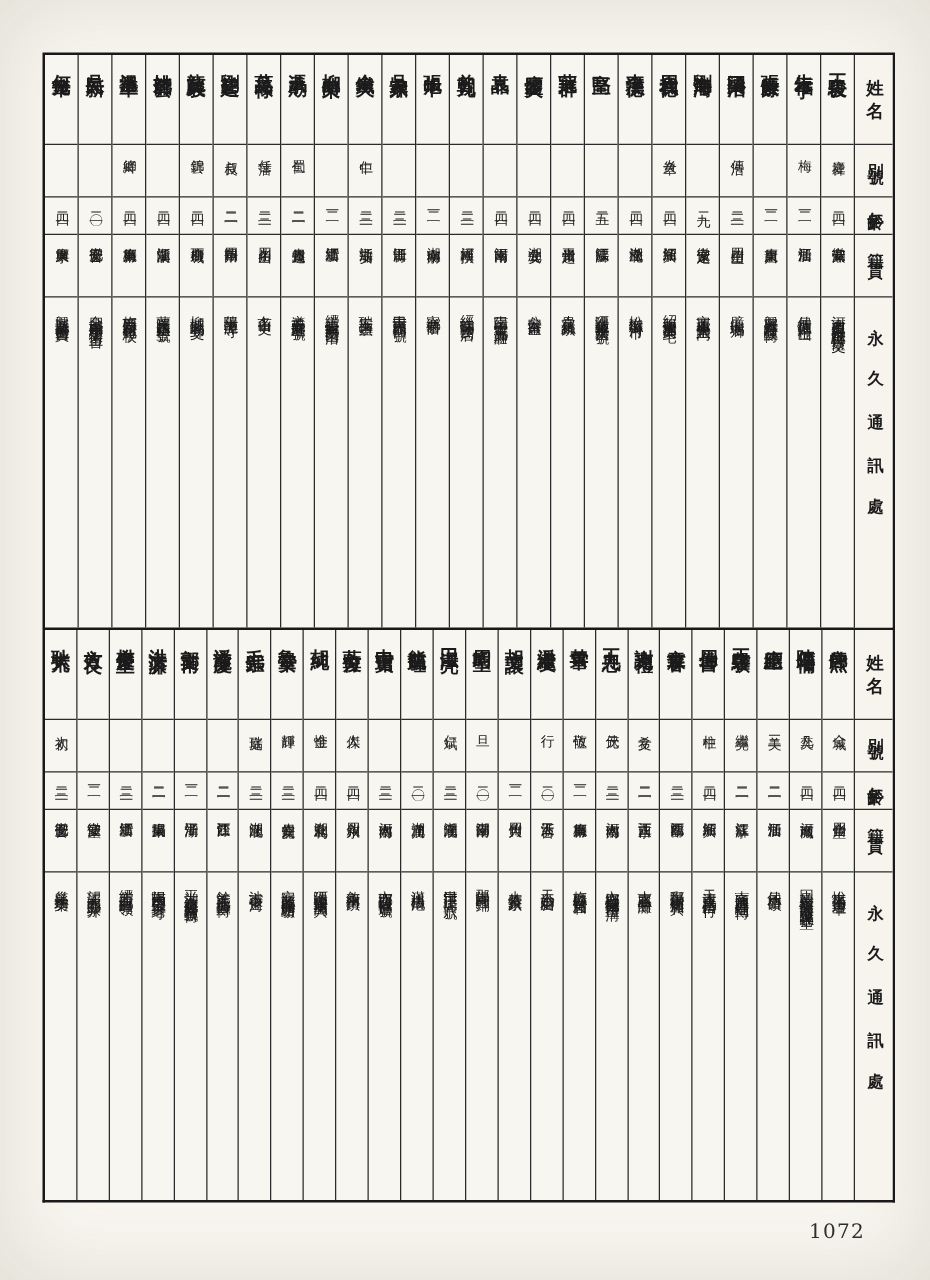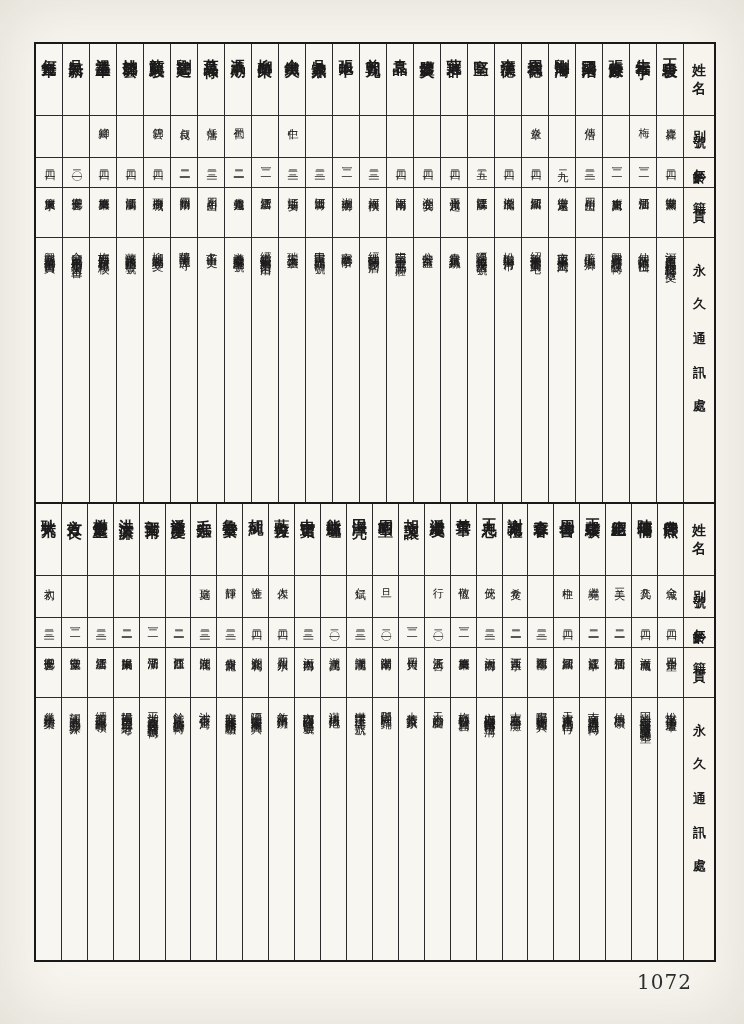--- a/index.html
+++ b/index.html
@@ -53,21 +53,21 @@
 
   .hlabel { font-weight: bold; }
   .h-name   { font-size: 14px; letter-spacing: 18px; padding-top: 8px; }
   .h-alias  { font-size: 13px; letter-spacing: 5px;  padding-top: 4px; }
   .h-age    { font-size: 13px; letter-spacing: 2px;  padding-top: 1px; }
   .h-origin { font-size: 13px; letter-spacing: 8px;  padding-top: 4px; }
   .h-addr   { font-size: 13px; letter-spacing: 34px; padding-top: 14px; }
 
   .pageno {
     position: absolute; right: 52px; bottom: 30px;
-    font-size: 20px; letter-spacing: 1px; color: #2e2e2e;
+    font-size: 16px; letter-spacing: 1px; color: #2e2e2e;
     font-family: "DejaVu Serif", "Liberation Serif", serif;
   }
 </style>
 </head>
 <body>
 
 <div class="page">
   <div class="frame">
 
     <section class="dtable" id="table-0">

